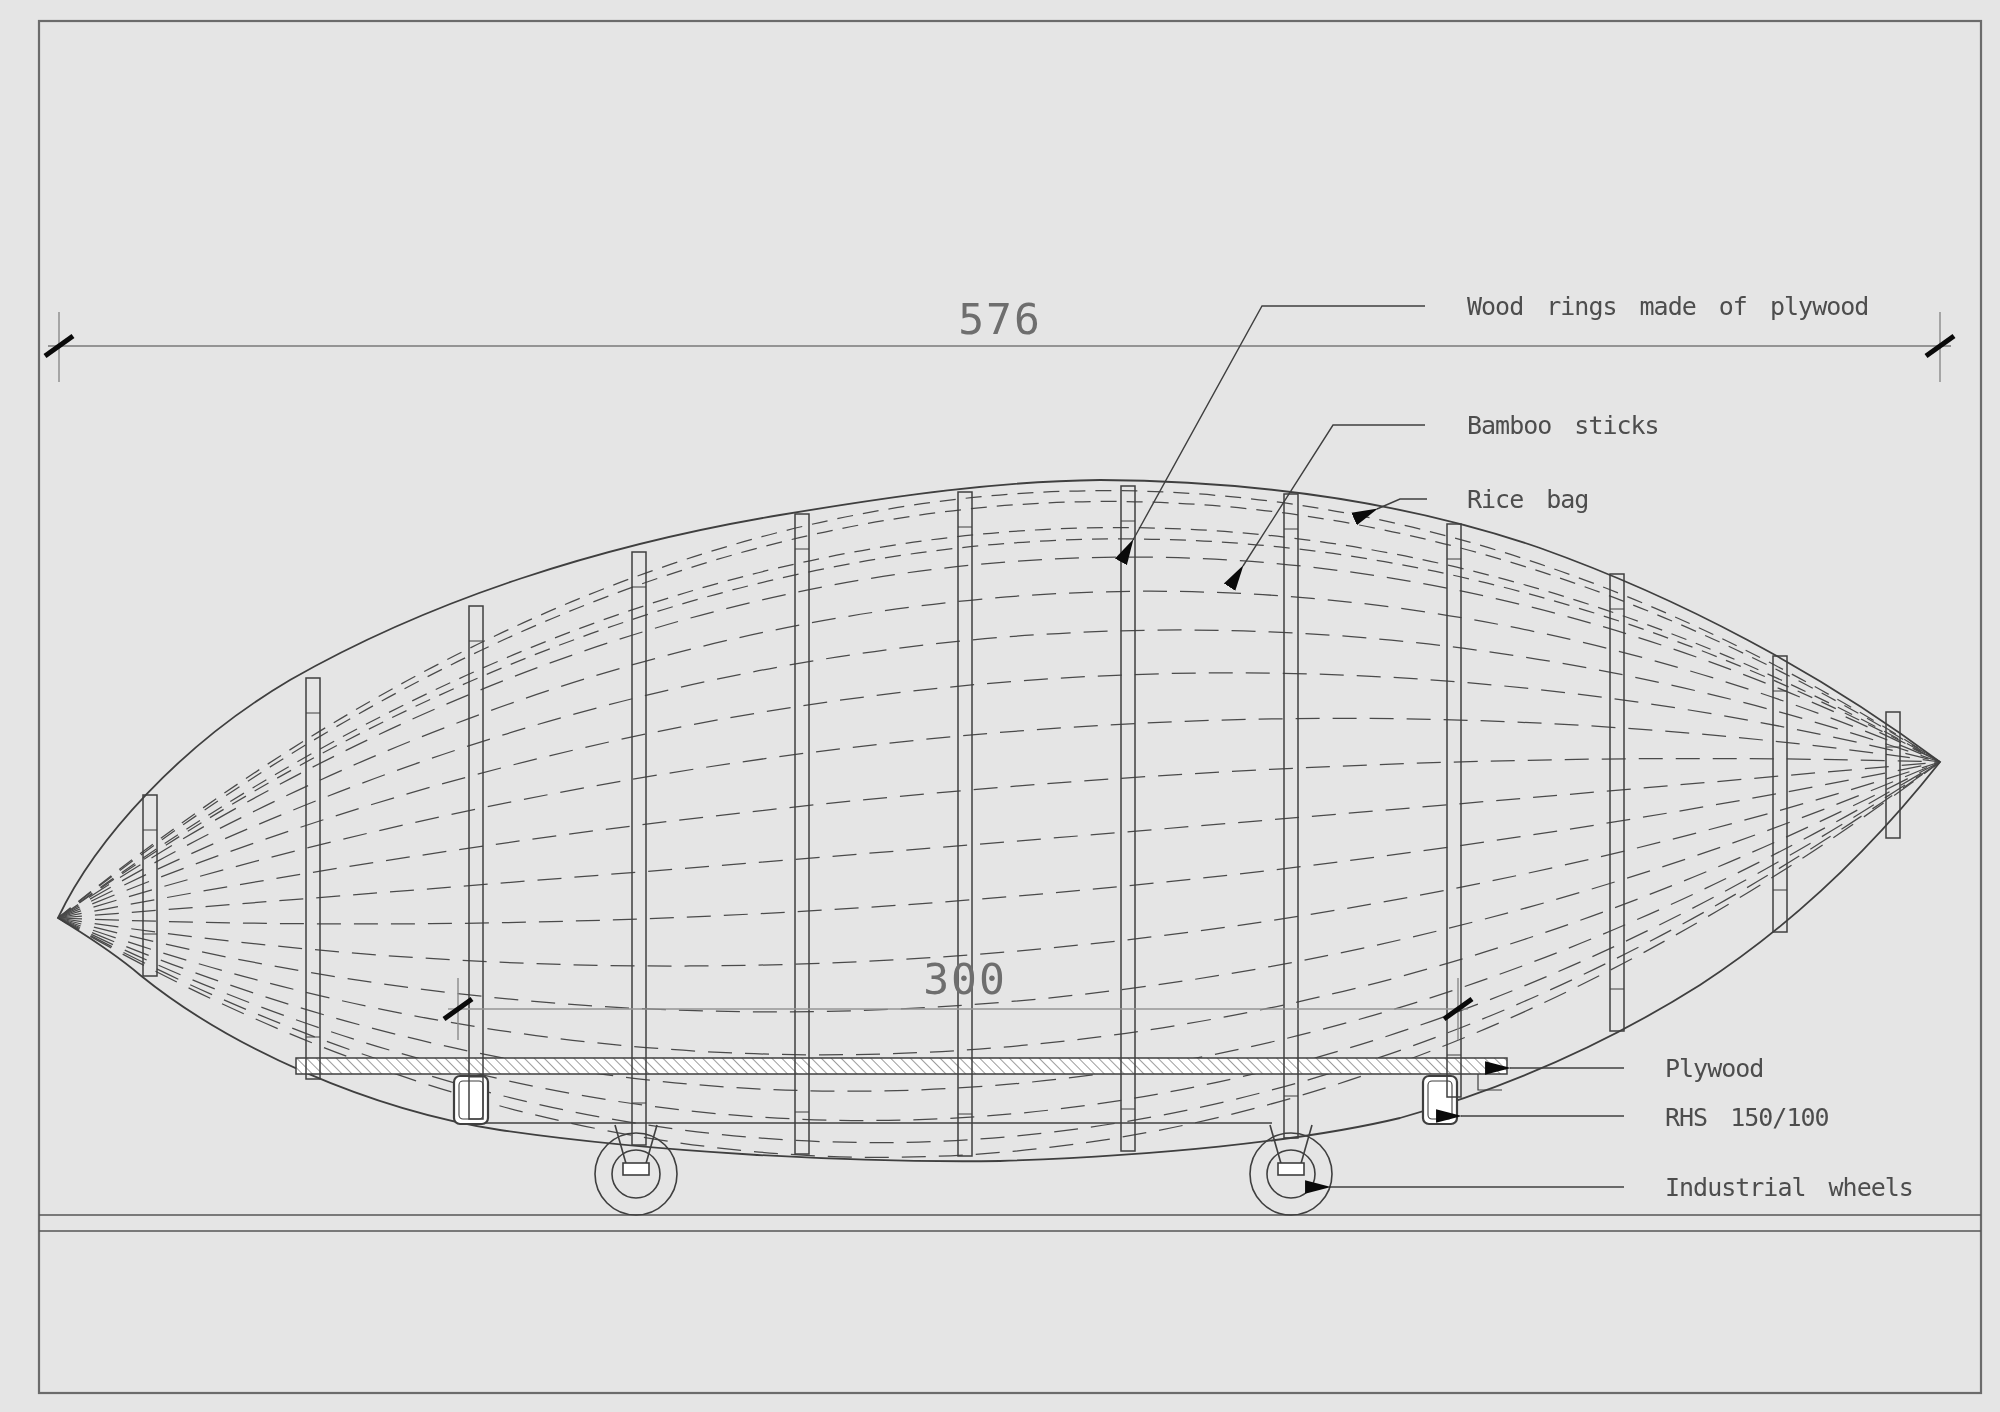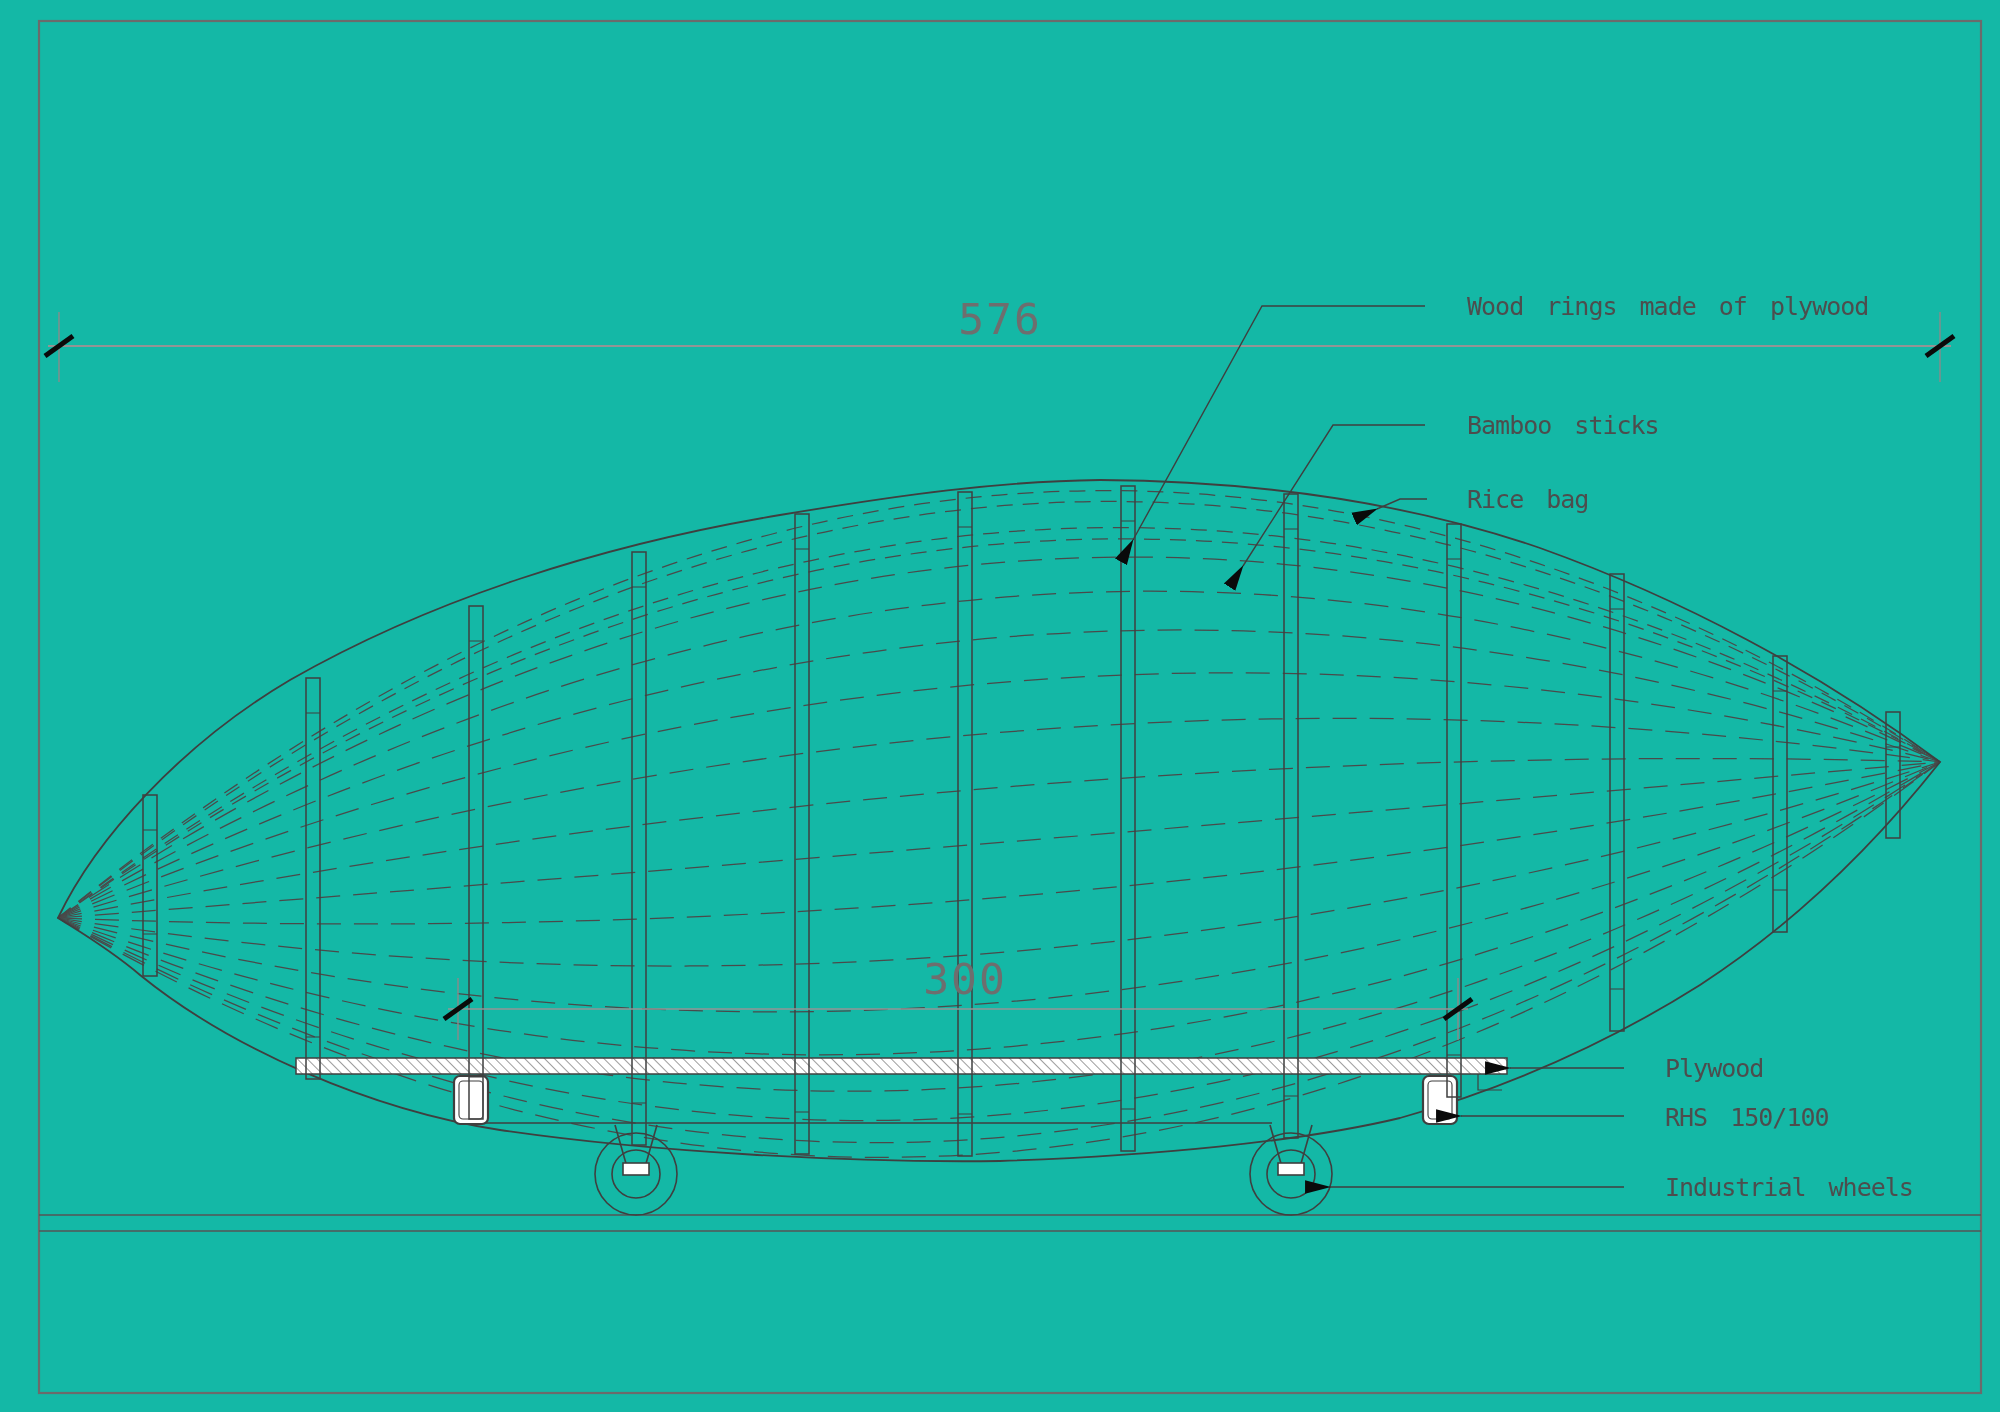--- a/index.html
+++ b/index.html
@@ -1,16 +1,16 @@
 <!DOCTYPE html>
 <html><head>
 <meta charset="utf-8">
 <style>
   html,body{margin:0;padding:0;background:#fff;}
-  .sheet{position:relative;width:2000px;height:1412px;background:#14b8a6;overflow:hidden;
+  .sheet{position:relative;width:2000px;height:1412px;background:#e5e5e5;overflow:hidden;
          font-family:"DejaVu Sans Mono", monospace;}
   svg{position:absolute;left:0;top:0;}
   text{fill:#4d4d4d;}
   .lbl{font-size:25px;letter-spacing:-1px;word-spacing:9px;}
   .dim{font-size:43px;letter-spacing:2px;fill:#6e6e6e;}
 </style>
 </head>
 <body>
 
 <div class="sheet">

